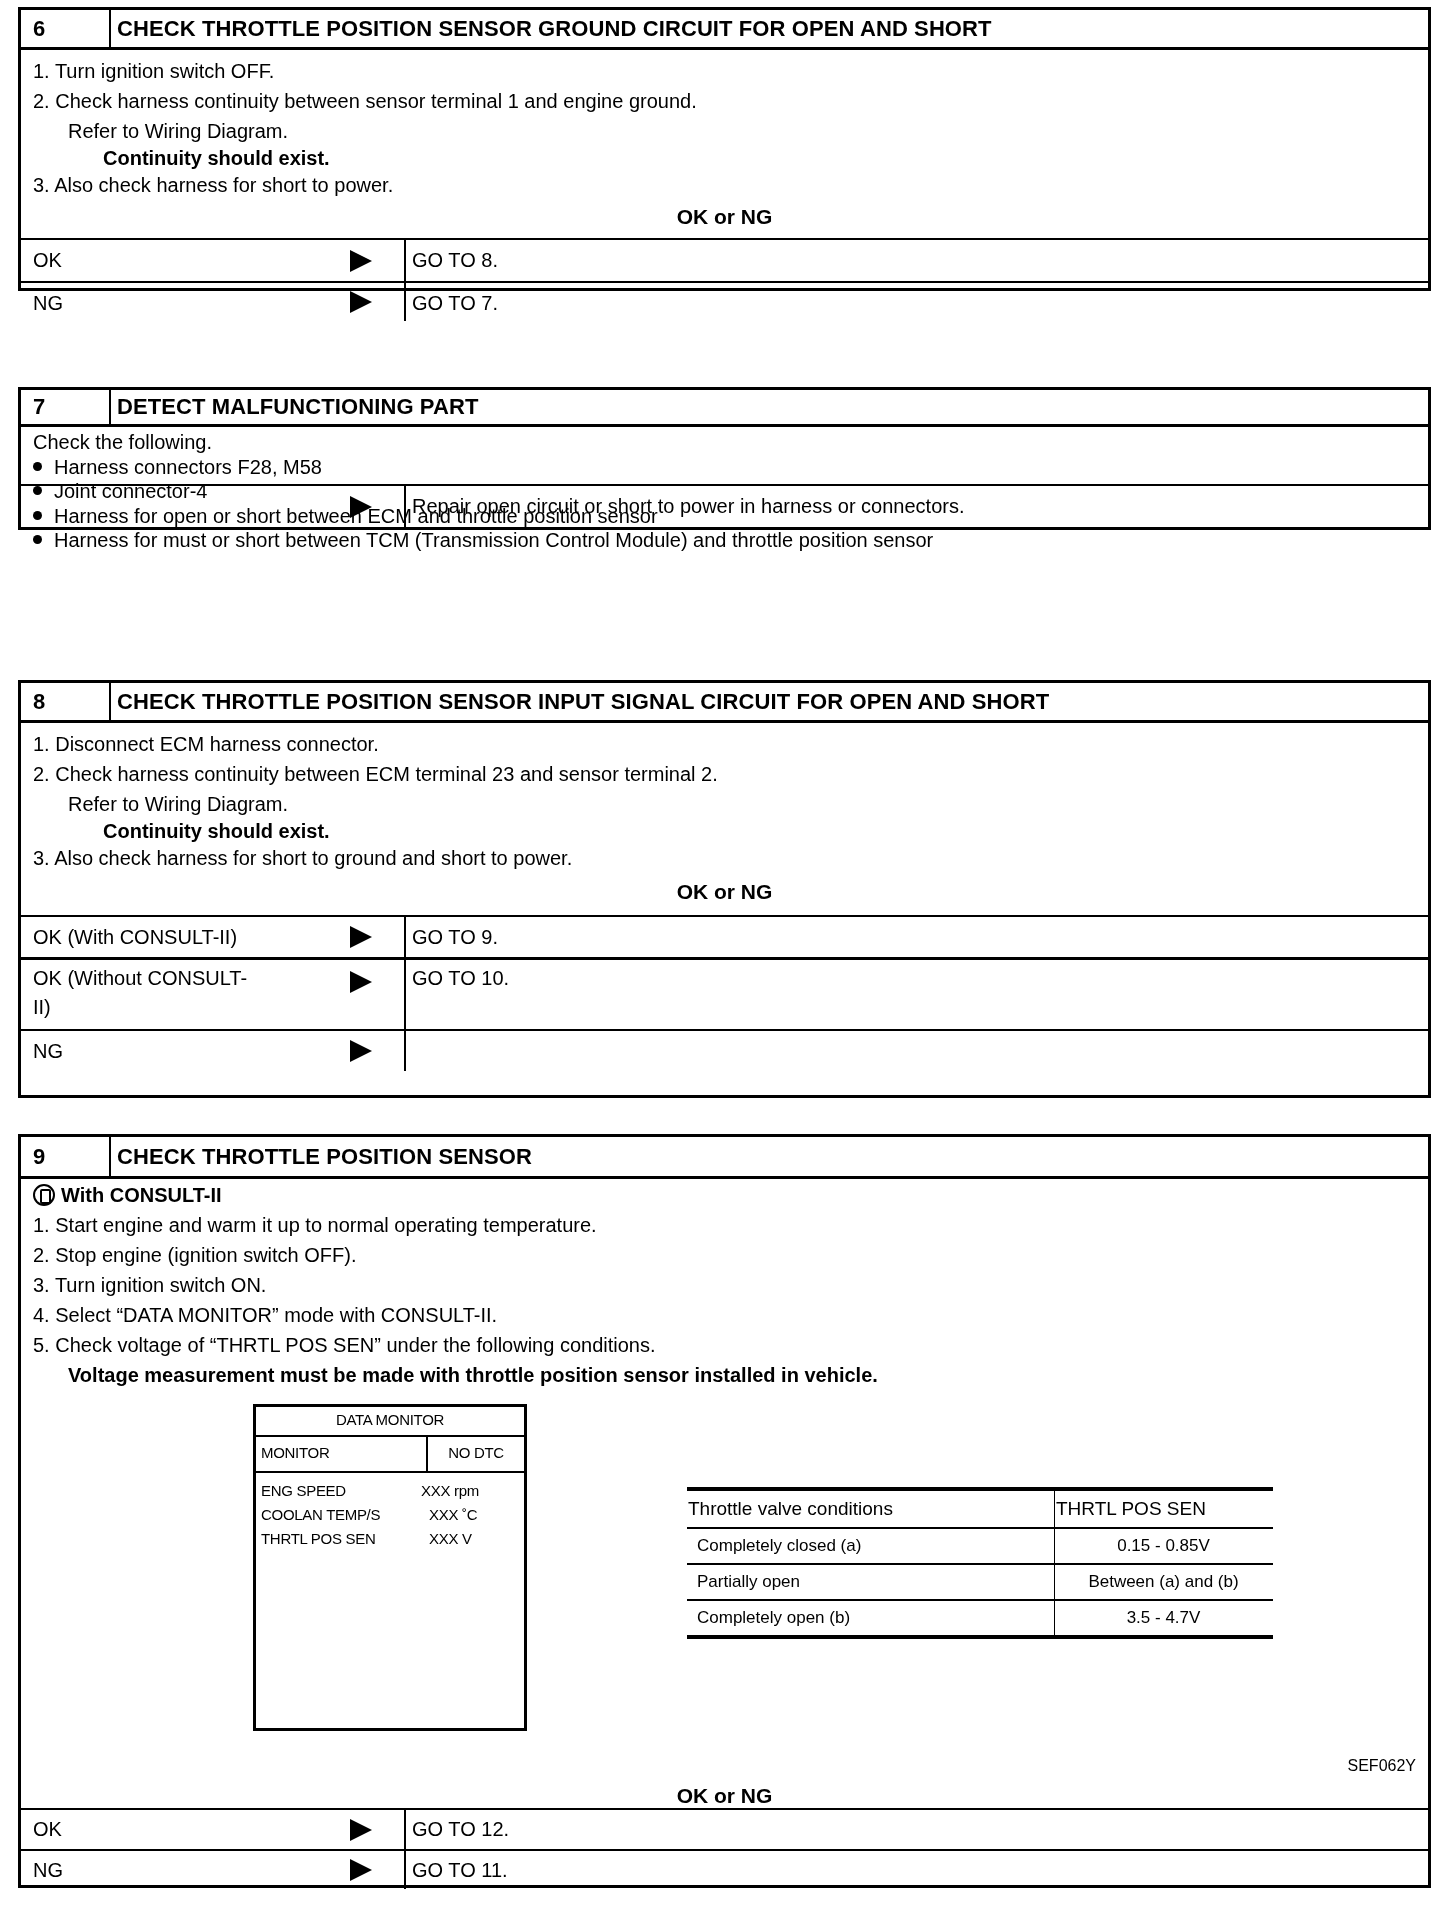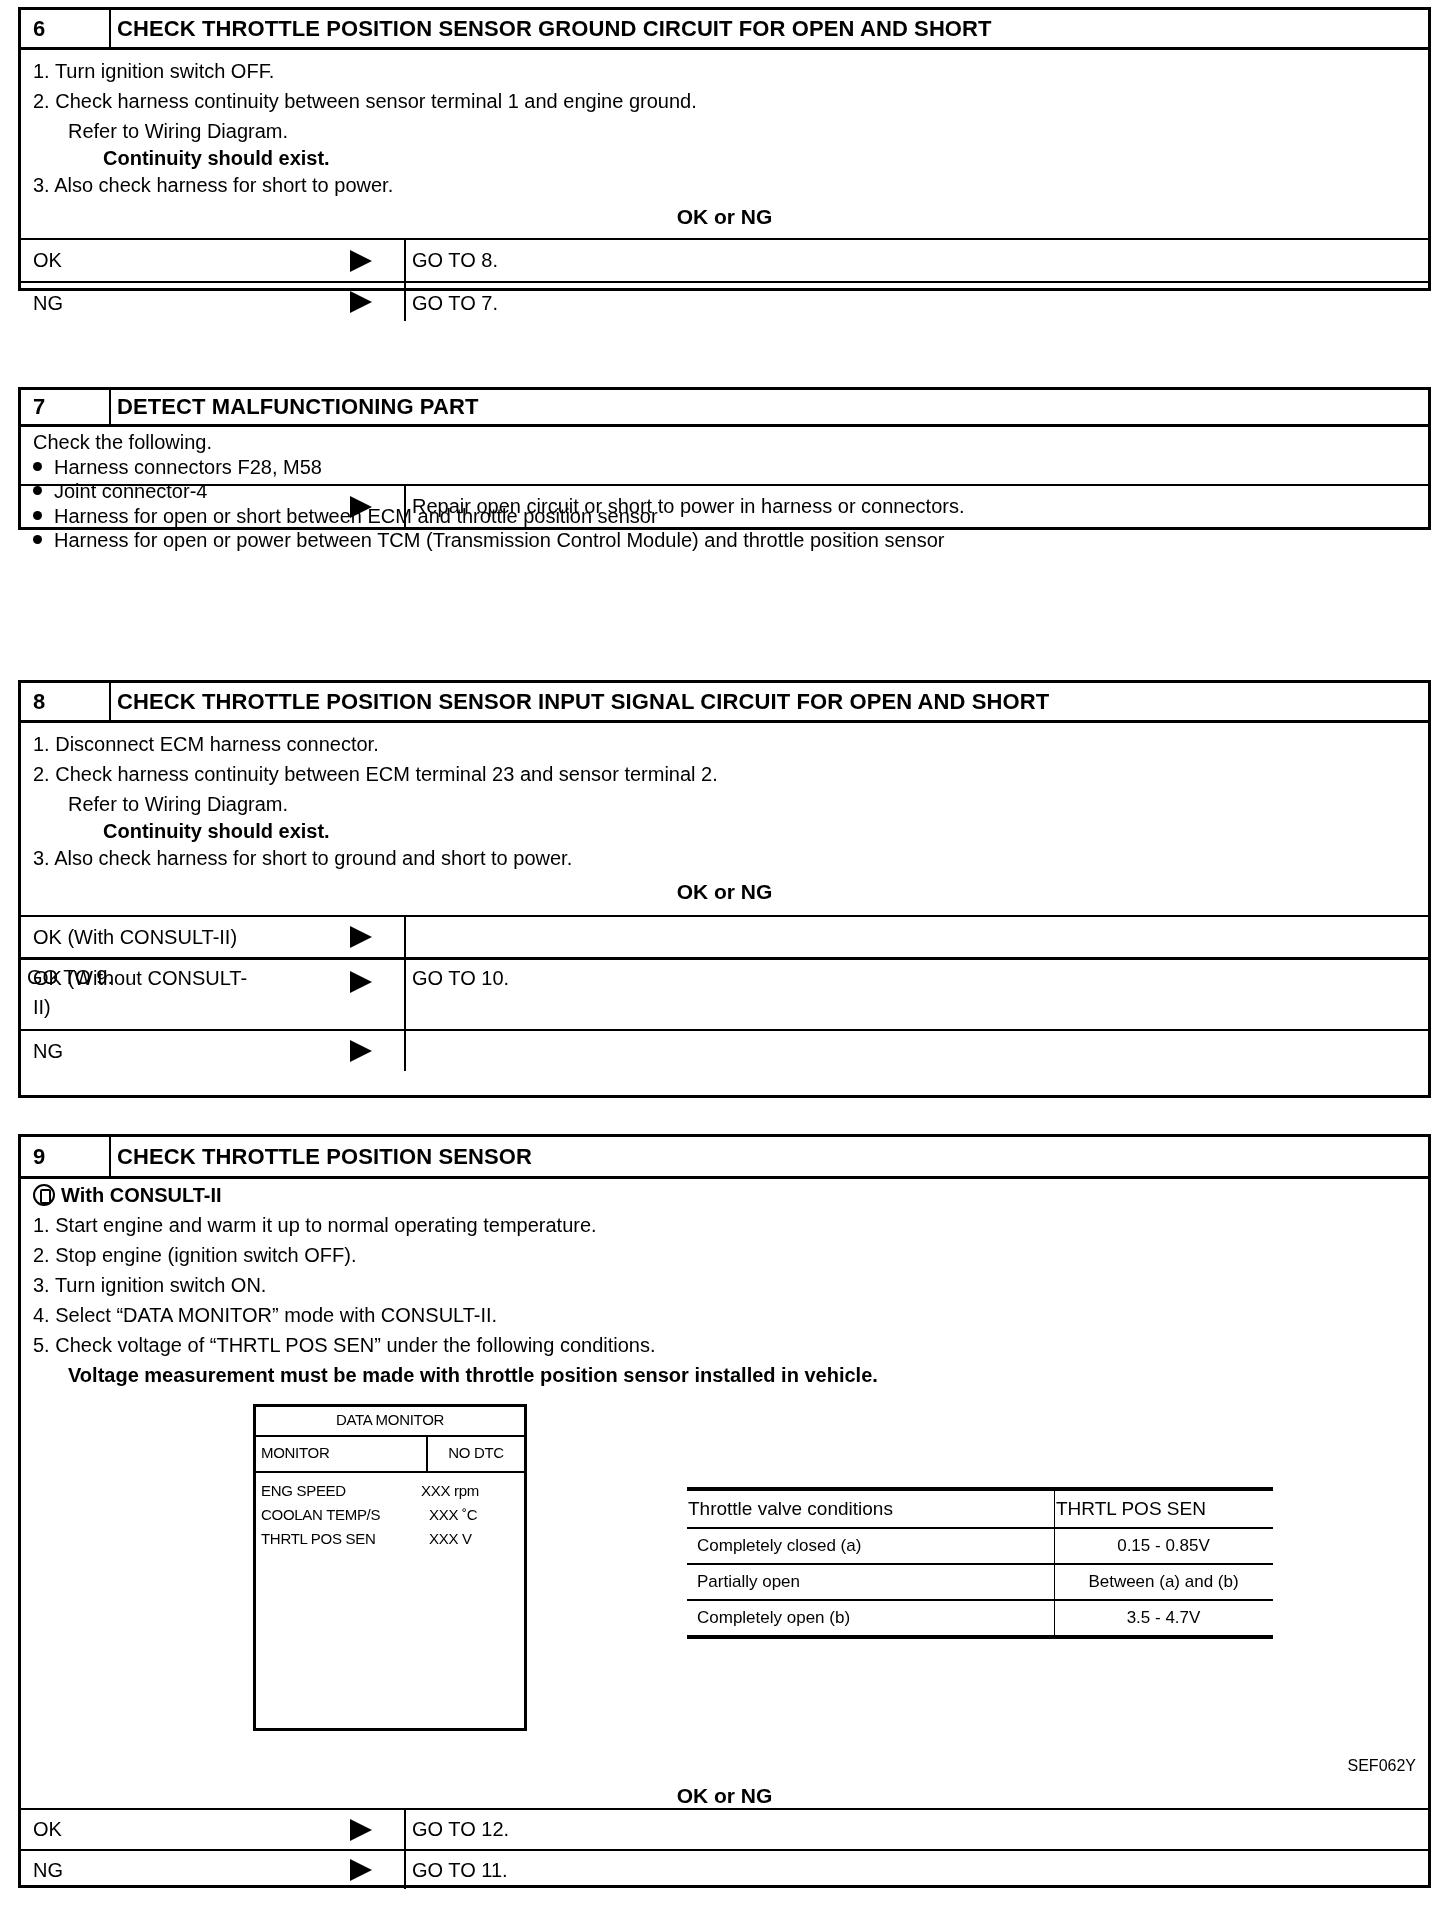--- a/index.html
+++ b/index.html
@@ -78,21 +78,21 @@
 <div class="step" style="top:387px; height:143px;">
   <div class="hdr" style="height:37px;">
     <div class="num" style="line-height:34px;">7</div>
     <div class="title" style="line-height:34px;">DETECT MALFUNCTIONING PART</div>
   </div>
   <div class="body" style="height:120px; padding-top:3px; line-height:24.5px;">
     <div class="line">Check the following.</div>
     <div class="line"><span class="bullet"></span><span>Harness connectors F28, M58</span></div>
     <div class="line"><span class="bullet"></span><span>Joint connector-4</span></div>
     <div class="line"><span class="bullet"></span><span>Harness for open or short between ECM and throttle position sensor</span></div>
-    <div class="line"><span class="bullet"></span><span>Harness for open or power between TCM (Transmission Control Module) and throttle position sensor</span></div>
+    <div class="line"><span class="bullet"></span><span>Harness for must or short between TCM (Transmission Control Module) and throttle position sensor</span></div>
   </div>
   <div class="row s1" style="position:absolute; left:0; right:0; bottom:0; height:43px;">
     <div class="lc" style="justify-content:flex-end;">
         <span></span>
         <span class="tri"></span>
       </div>
     <div class="rc">Repair open circuit or short to power in harness or connectors.</div>
   </div>
 </div>
 
@@ -102,21 +102,21 @@
     <div class="title">CHECK THROTTLE POSITION SENSOR INPUT SIGNAL CIRCUIT FOR OPEN AND SHORT</div>
   </div>
   <div class="body" style="height:146px;">
     <div class="line">1.  Disconnect ECM harness connector.</div>
     <div class="line">2.  Check harness continuity between ECM terminal 23 and sensor terminal 2.</div>
     <div class="line ind1">Refer to Wiring Diagram.</div>
     <div class="line ind2" style="line-height:24px;">Continuity should exist.</div>
     <div class="line">3.  Also check harness for short to ground and short to power.</div>
   </div>
   <div class="okng" style="padding:0; height:40px; line-height:34px;">OK or NG</div>
-  <div class="row s1" style="height:42px;flex-direction:column;">
+  <div class="row s1" style="height:42px;">
     <div class="lc">
         <span>OK (With CONSULT-II)</span>
         <span class="tri"></span>
       </div>
     <div class="rc">GO TO 9.</div>
   </div>
   <div class="row" style="height:72px; line-height:29px; border-top-width:3px;">
     <div class="lc" style="display:block; position:relative; padding-top:4px;">
       <div>OK (Without CONSULT-</div>
       <div>II)</div>

